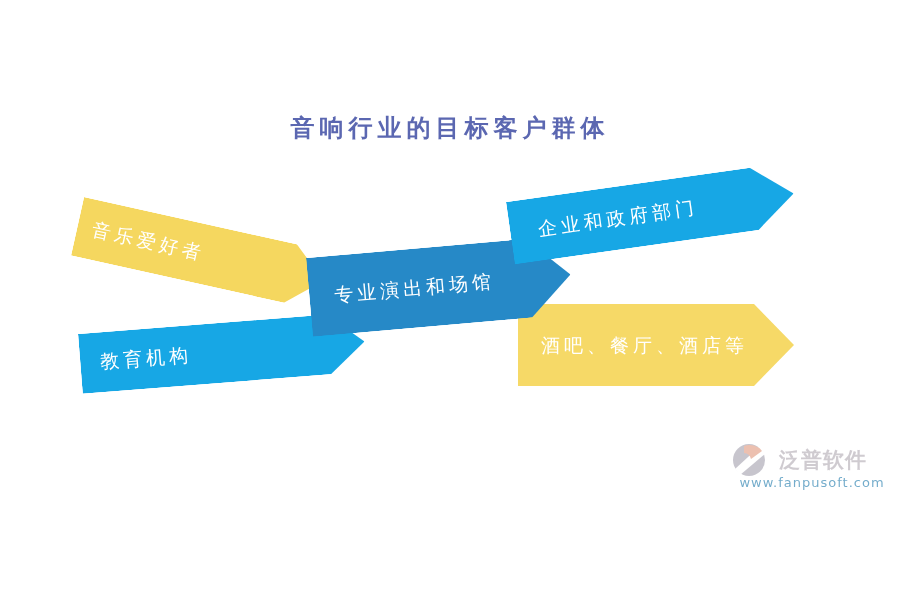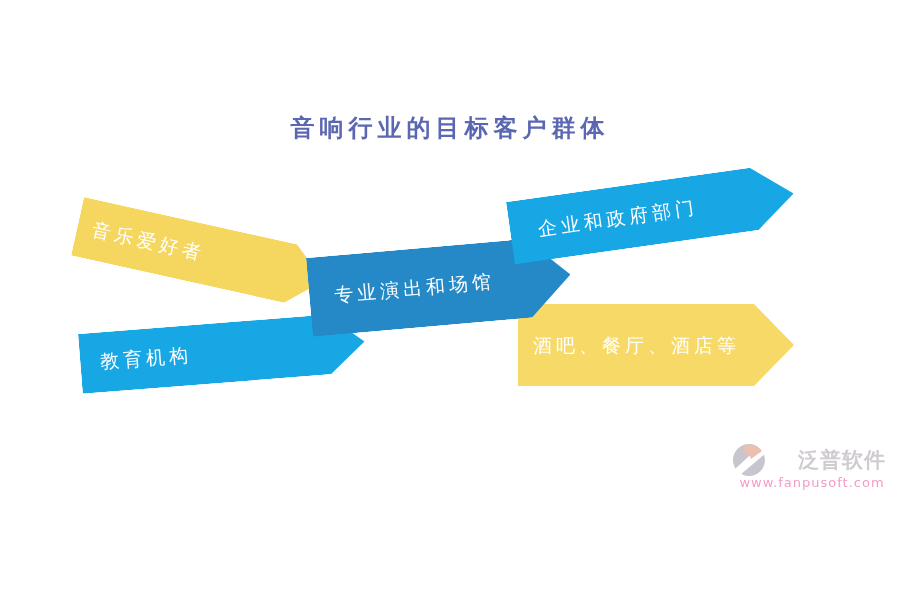--- a/index.html
+++ b/index.html
@@ -69,38 +69,38 @@
     transform: rotate(-4.5deg);
     clip-path: polygon(0 0, calc(100% - 36px) 0, 100% 50%, calc(100% - 36px) 100%, 0 100%);
     padding-left: 20px;
     z-index: 2;
   }
   
   .b-commercial {
     left: 518px; top: 304px;
     width: 276px; height: 82px;
     clip-path: polygon(0 0, calc(100% - 40px) 0, 100% 50%, calc(100% - 40px) 100%, 0 100%);
-    padding-left: 15px;
+    padding-left: 23px;
     flex-direction: column;
     align-items: flex-start;
     justify-content: center;
     line-height: 34px;
     z-index: 1;
   }
   .watermark {
     position: absolute;
     right: 8px;
     bottom: 6px;
     width: 160px;
     opacity: 0.55;
   }
   .wm-row {
     display: flex;
     align-items: center;
-    justify-content: space-between;
+    justify-content: flex-start;
     gap: 13px;
     padding-right: 6px;
   }
   .wm-brand {
     font-size: 21px;
     font-weight: 600;
     letter-spacing: 1px;
   }
   .wm-url {
     text-align: center;
@@ -140,16 +140,16 @@
     <div class="wm-row">
       <span style="display:inline-flex;">
         <svg width="34" height="34" viewBox="0 0 34 34">
           <circle cx="17" cy="17" r="16" fill="#9A97A6"></circle>
           <path d="M3 26 L28 3 L33 11 L8 32 Z" fill="#ffffff"></path>
           <path d="M12 3 A16 16 0 0 1 30 8 L19 16 A8 8 0 0 0 12 10 Z" fill="#DD8E70"></path>
         </svg>
       </span>
       <span class="wm-brand" style="color: rgb(169, 161, 171);">泛普软件</span>
     </div>
-    <div class="wm-url" style="color: #ec4899;">www.fanpusoft.com</div>
+    <div class="wm-url" style="color: #0369a1;">www.fanpusoft.com</div>
   </div>
 
 </div>
 
 </body></html>

